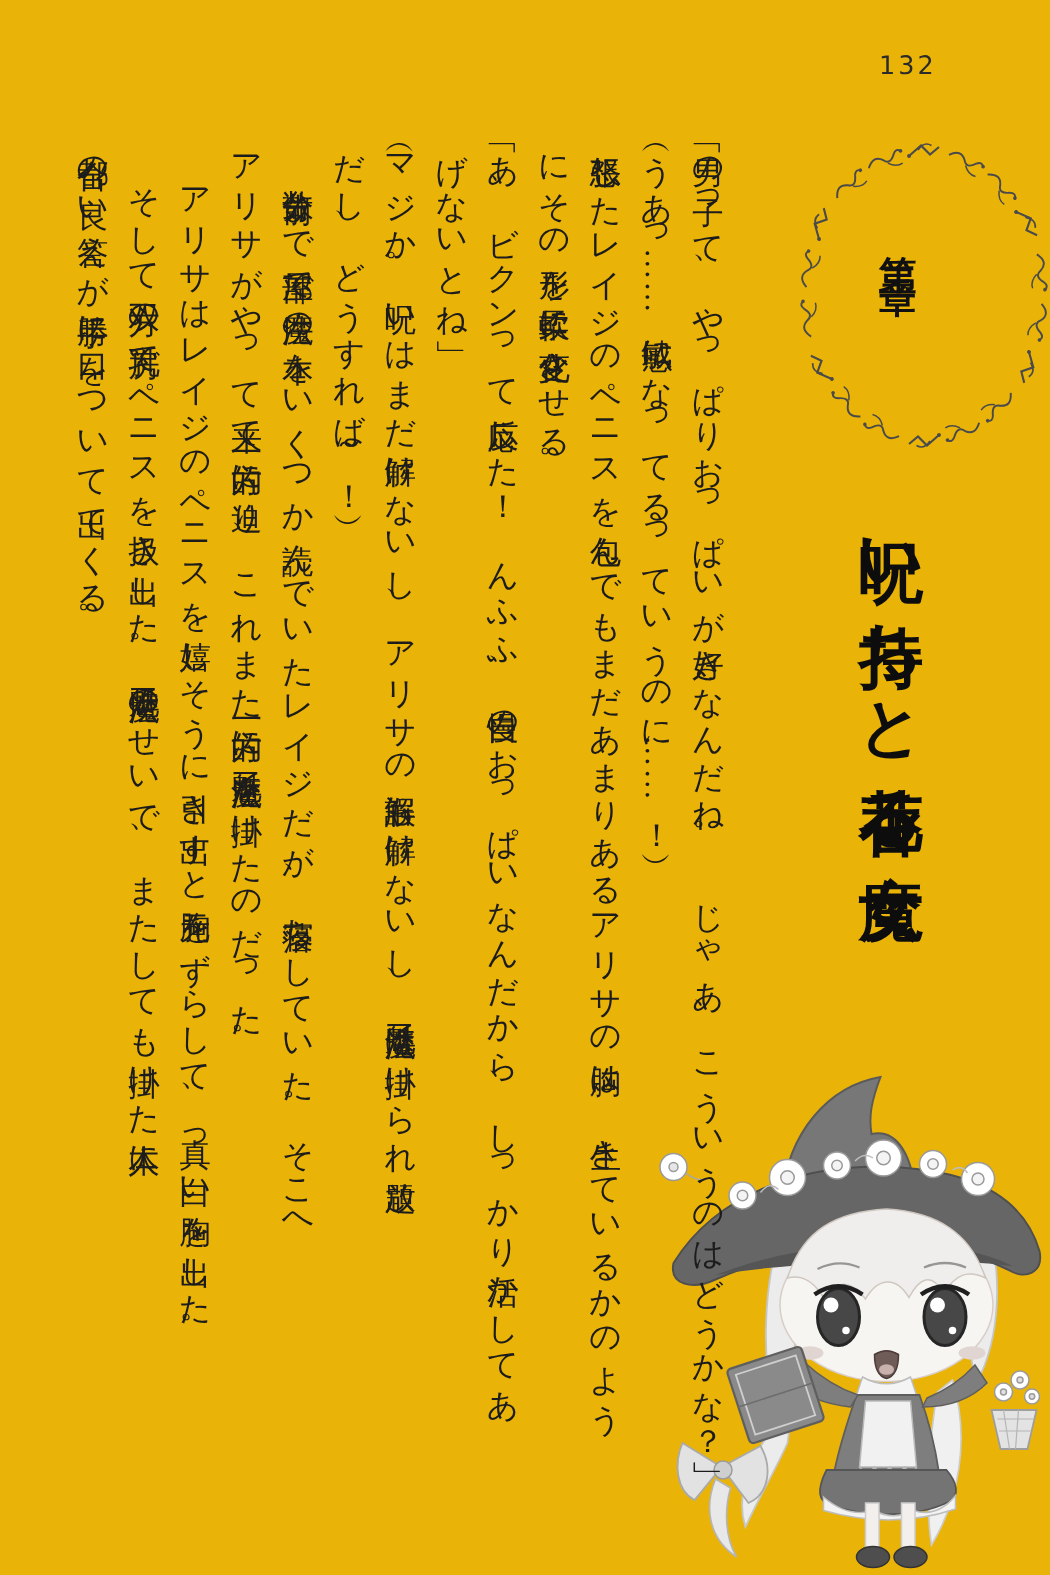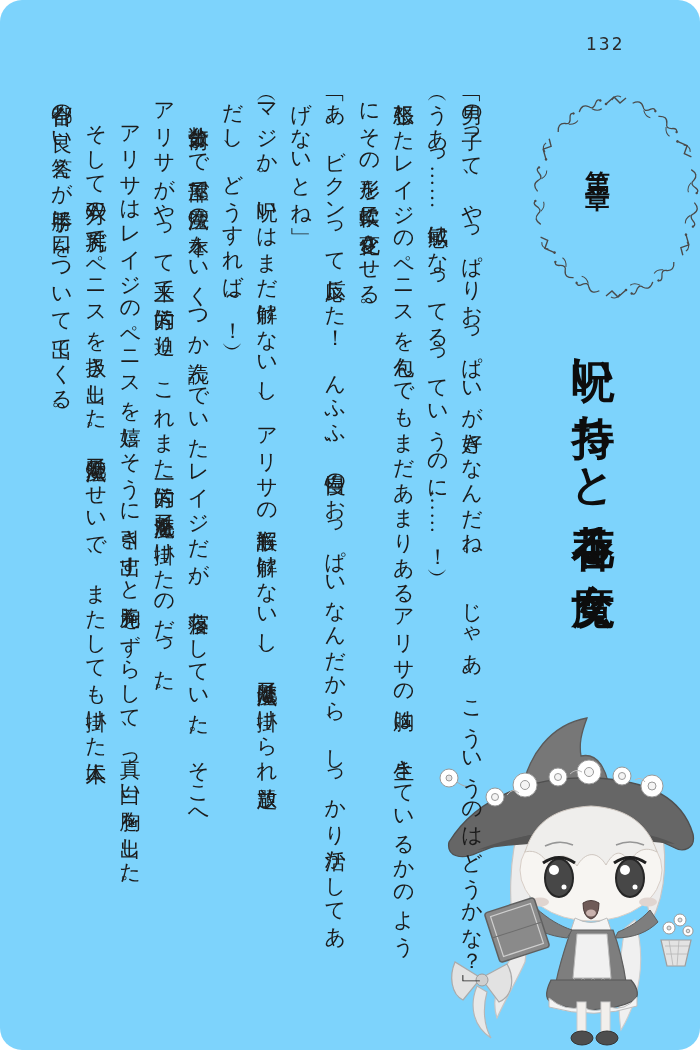--- a/index.html
+++ b/index.html
@@ -1,17 +1,17 @@
 <!DOCTYPE html>
 <html><head>
 <meta charset="utf-8">
 <style>
   html,body{margin:0;padding:0;background:#ffffff;}
-  #page{position:relative;width:700px;height:1050px;background:#7dd3fc;overflow:hidden;
-        font-family:"Liberation Serif","DejaVu Serif",serif;color:#1f1f1f;border-radius:22px;}
+  #page{position:relative;width:700px;height:1050px;background:#eab308;overflow:hidden;
+        font-family:"Liberation Serif","DejaVu Serif",serif;color:#1f1f1f;}
 
   
   #page-number{position:absolute;left:586px;top:34px;font-size:17px;letter-spacing:2px;
                color:#2b2b2b;font-family:"DejaVu Sans","Liberation Sans",sans-serif;}
 
   
   #wreath{position:absolute;left:523px;top:92px;z-index:2;}
 
   
   #chapter-label{position:absolute;left:581px;top:151px;z-index:3;

